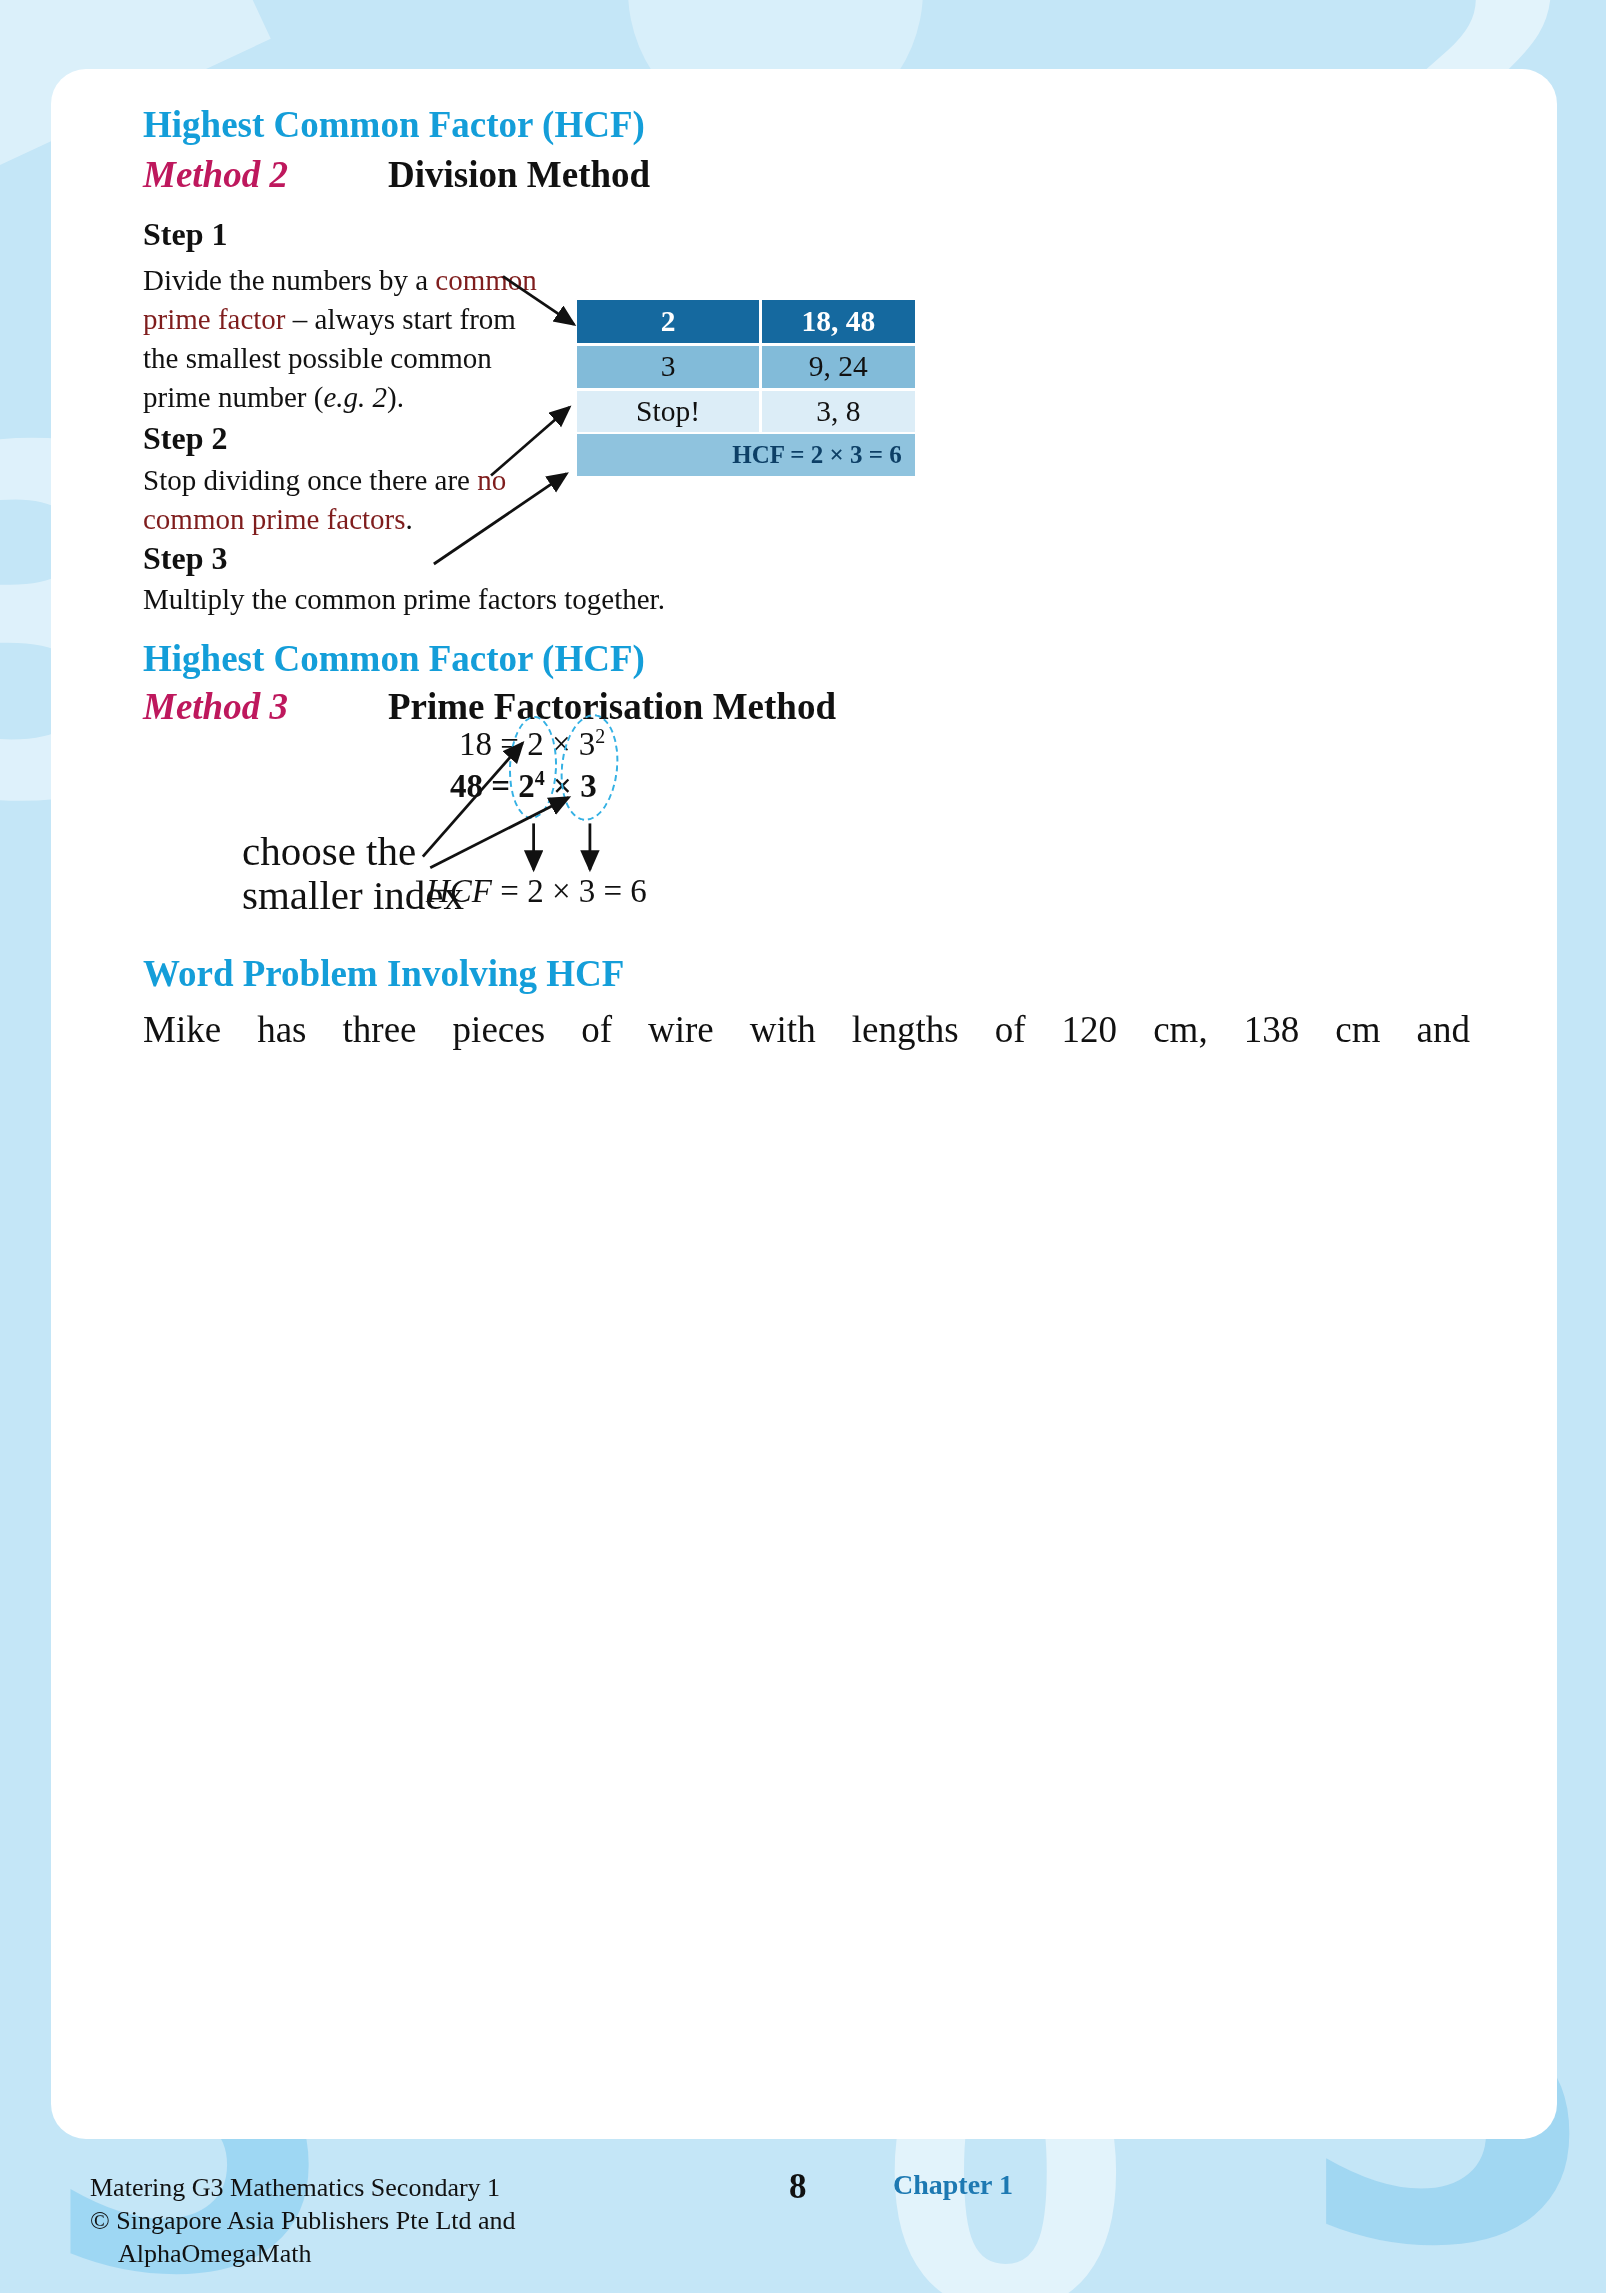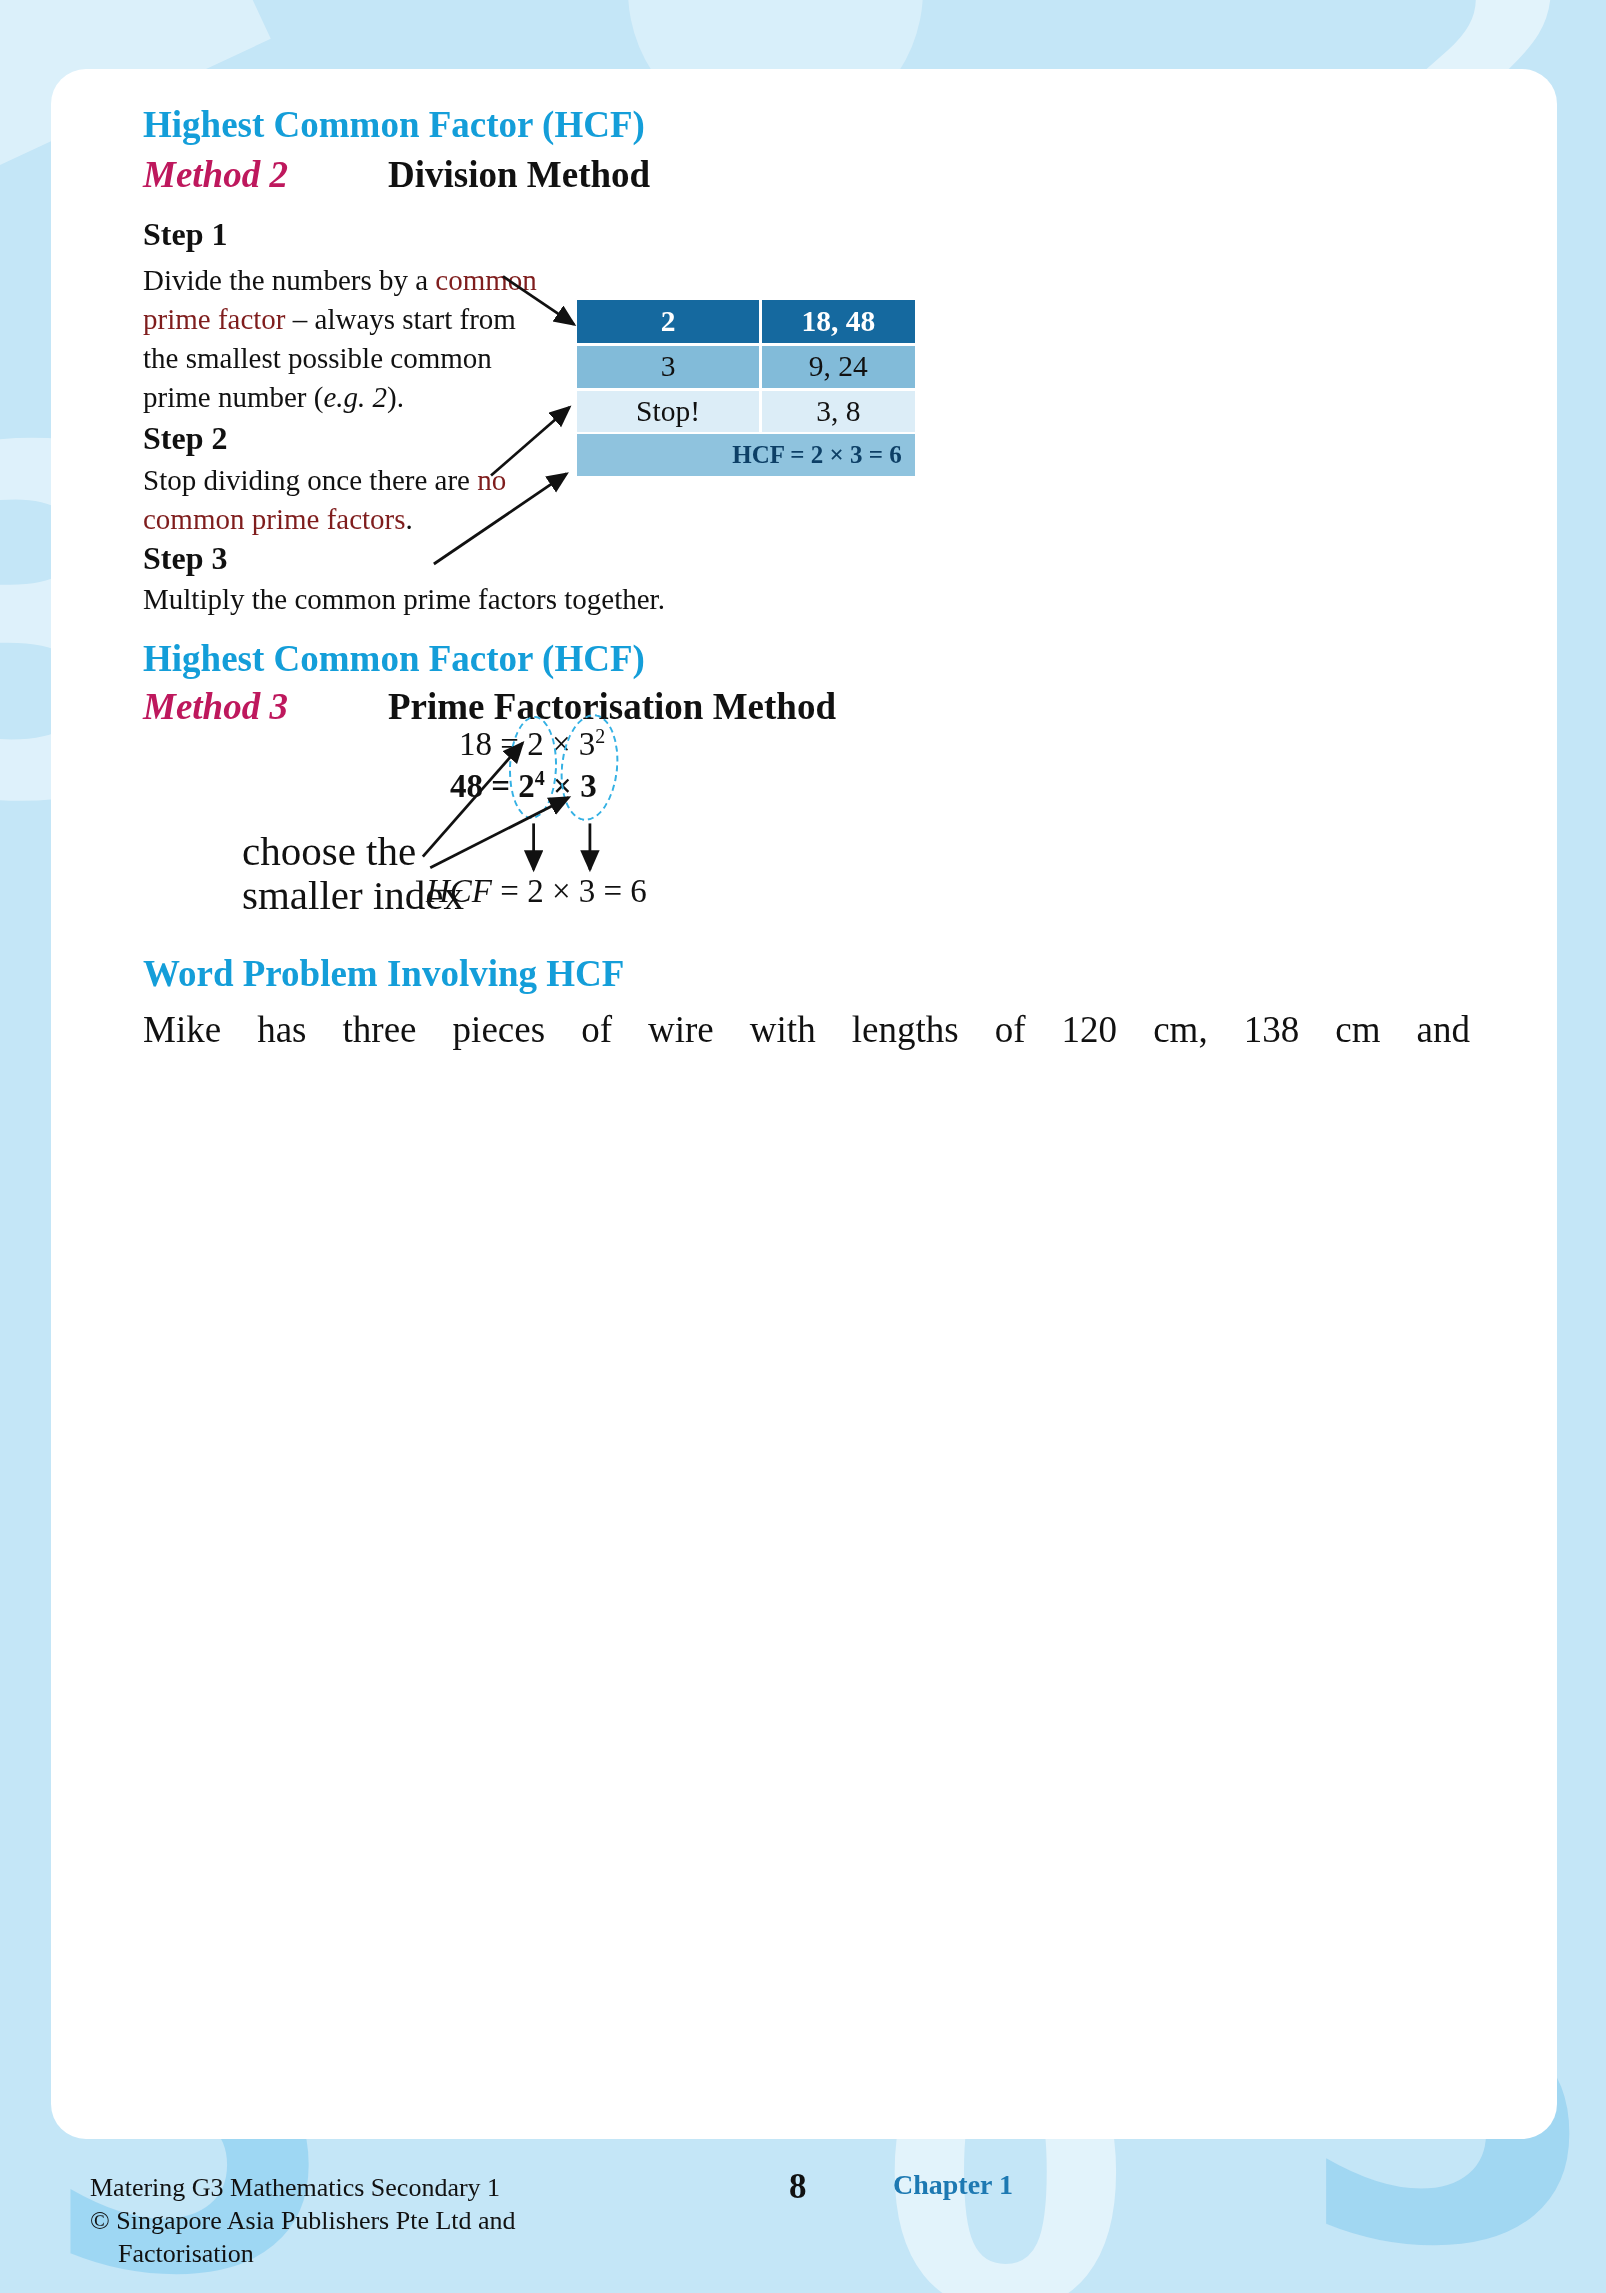--- a/index.html
+++ b/index.html
@@ -172,21 +172,21 @@
 
 <div class="abs z2 h-blue" style="left:143px; top:952px;">Word Problem Involving HCF</div>
 
 <div class="abs z2" style="left:143px; top:1004px;">
   <span class="wp-line just">Mike has three pieces of wire with lengths of 120 cm, 138 cm and</span>
 </div>
 
 <div class="footer-imprint" style="left:90px; top:2171px;">
   <span>Matering G3 Mathematics Secondary 1</span><br>
   <span>© Singapore Asia Publishers Pte Ltd and</span><br>
-  <span style="padding-left:28px;">Factorisation</span>
+  <span style="padding-left:28px;">AlphaOmegaMath</span>
 </div>
 
 <div class="footer-page" style="left:789px; top:2167px;">8</div>
 
 <div class="abs z2" style="left:893px; top:2169px;">
   <div class="chapter-label">Chapter 1</div>
 </div>
 
 
 </body></html>

